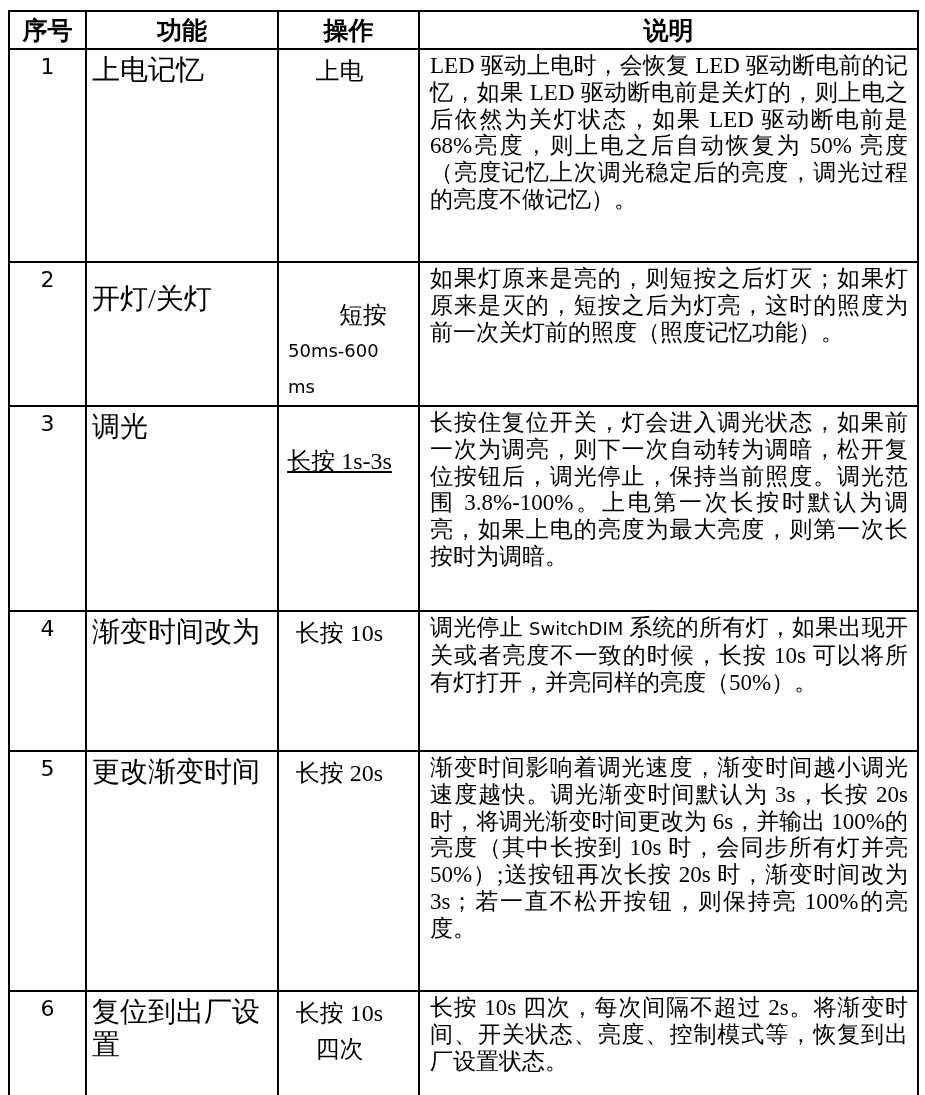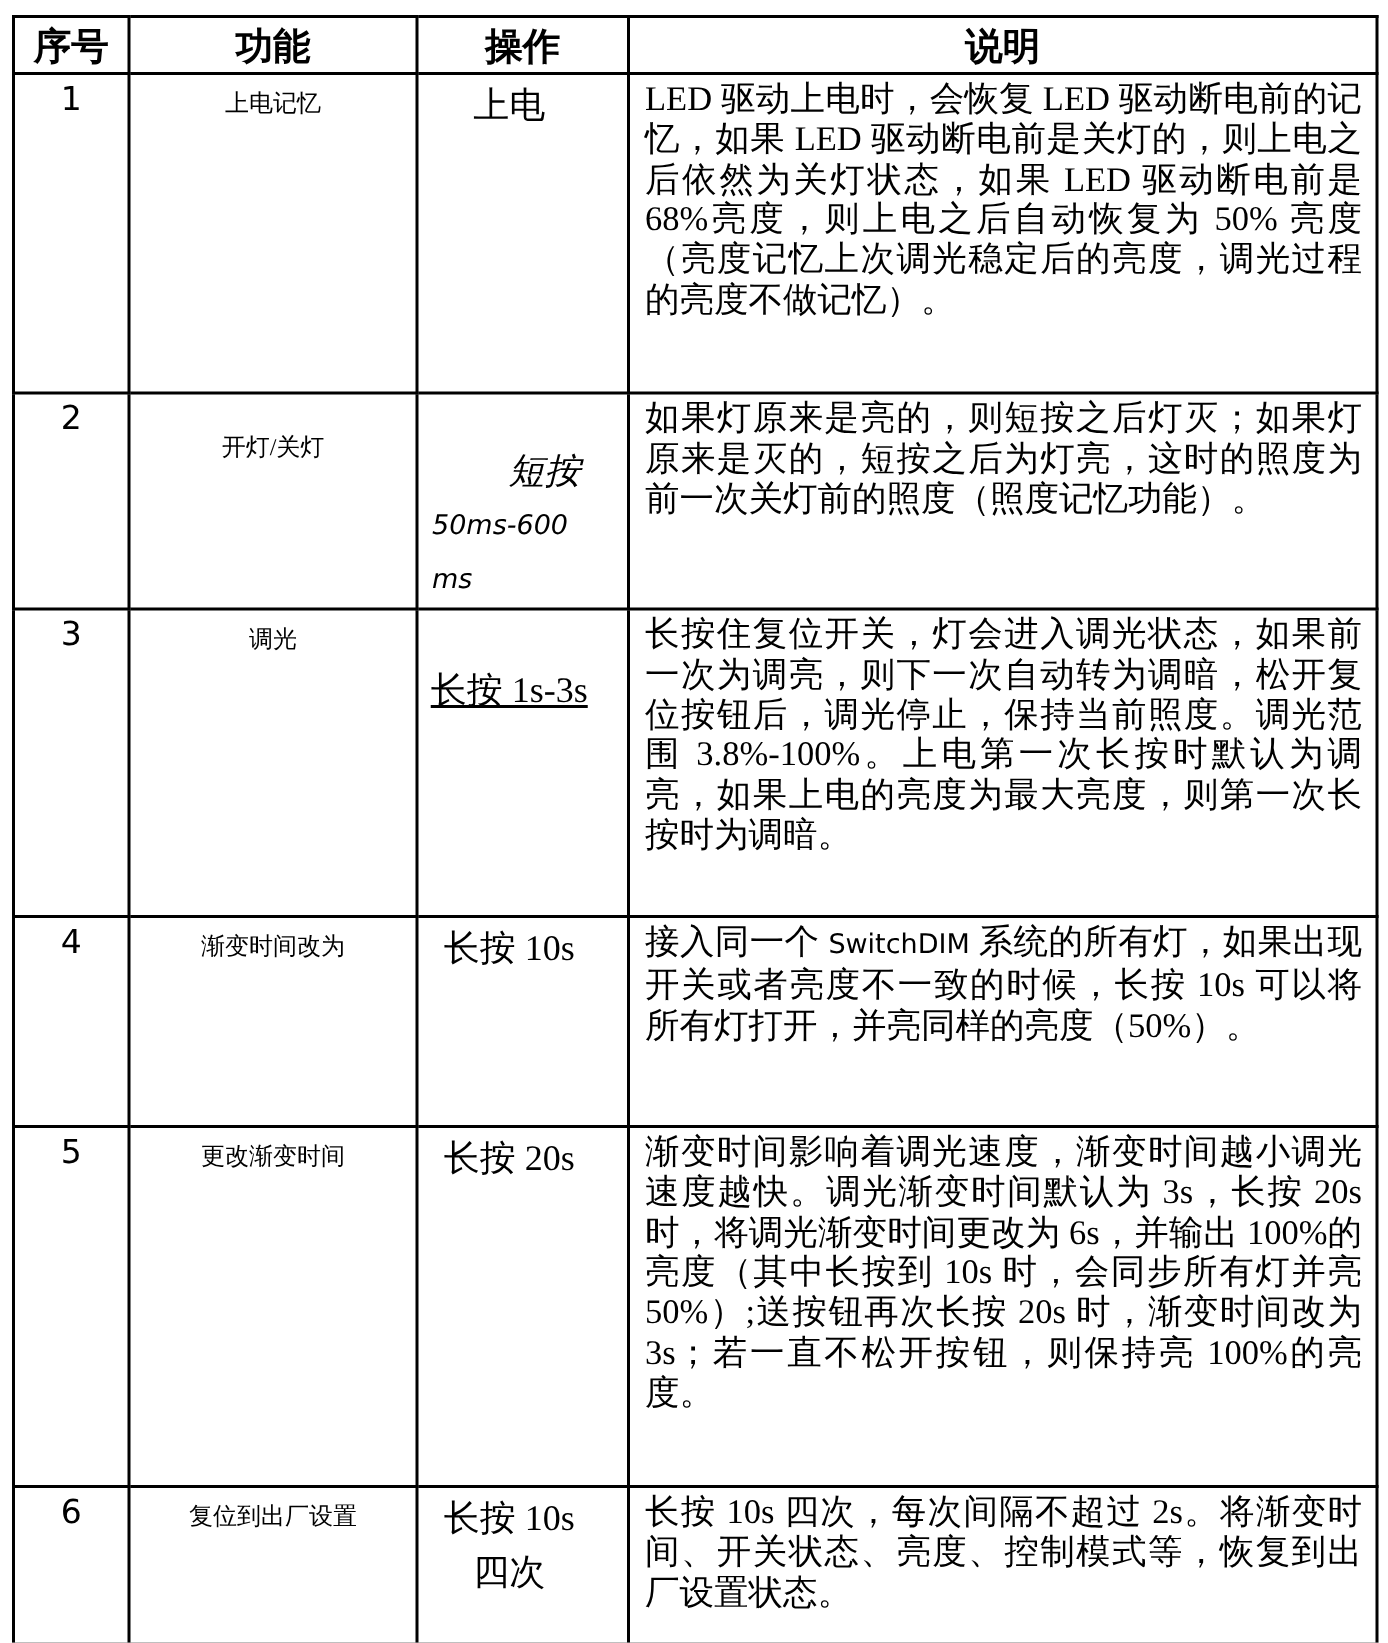--- a/index.html
+++ b/index.html
@@ -47,22 +47,22 @@
   tr.r5 { height: 240px; }
   tr.r6 { height: 105px; }
 
   td.c-no {
     text-align: center;
     font-family: "DejaVu Sans", "Liberation Sans", sans-serif;
     font-size: 22px;
     padding-top: 4px;
   }
   td.c-func {
-    text-align: center;
-    font-size: 16px;
+    text-align: left;
+    font-size: 28px;
     line-height: 33px;
     padding: 3px 5px 0 5px;
   }
   td.c-op {
     font-size: 24px;
     padding: 3px 21px 0 3px;
   }
   .op-line {
     display: block;
     text-align: center;
@@ -74,21 +74,21 @@
     text-align: justify;
     padding: 3px 9px 0 10px;
   }
 
   
   tr.r2 td.c-func { padding-top: 19px; }
   tr.r2 td.c-op   { padding-top: 34px; }
   tr.r3 td.c-op   { padding-top: 36px; text-decoration: underline; }
 
   
-  tr.r2 td.c-op .op-line       { text-align: left; padding-left: 6px; font-style: italic; }
+  tr.r2 td.c-op .op-line       { text-align: left; padding-left: 6px; }
   tr.r2 td.c-op .op-line.first { text-align: right; padding-right: 10px; padding-left: 0; }
 
   
   .sans { font-family: "DejaVu Sans", "Liberation Sans", sans-serif; font-size: 18px; }
 
   
   .squiggle {
     text-decoration-style: wavy;
     text-decoration-color: #C00000;
     text-decoration-thickness: 2px;
@@ -146,21 +146,21 @@
         <td class="c-desc"><span>长按住复位开关，灯会进入调光状态，如果前一次为调亮，则下一次自动转为调暗，松开复位按钮后，调光停止，保持当前照度。调光范围 3.8%-100%。上电第一次长按时默认为调亮，如果上电的亮度为最大亮度，则第一次长按时为调暗。</span></td>
       </tr>
 
       <tr class="r4">
         <td class="c-no"><span>4</span></td>
         <td class="c-func"><span>渐变时间改为</span></td>
         <td class="c-op">
             <span class="op-line">长按 10s</span>
           </td>
         <td class="c-desc">
-          <span>接入同一个 </span><span class="squiggle sans">SwitchDIM</span><span> 系统的所有灯，如果出现开关或者亮度不一致的时候，长按 10s 可以将所有灯打开，并亮同样的亮度（50%）。</span>
+          <span>调光停止 </span><span class="squiggle sans">SwitchDIM</span><span> 系统的所有灯，如果出现开关或者亮度不一致的时候，长按 10s 可以将所有灯打开，并亮同样的亮度（50%）。</span>
         </td>
       </tr>
 
       <tr class="r5">
         <td class="c-no"><span>5</span></td>
         <td class="c-func"><span>更改渐变时间</span></td>
         <td class="c-op">
             <span class="op-line">长按 20s</span>
           </td>
         <td class="c-desc"><span>渐变时间影响着调光速度，渐变时间越小调光速度越快。调光渐变时间默认为 3s，长按 20s 时，将调光渐变时间更改为 6s，并输出 100%的亮度（其中长按到 10s 时，会同步所有灯并亮 50%）;送按钮再次长按 20s 时，渐变时间改为 3s；若一直不松开按钮，则保持亮 100%的亮度。</span></td>

